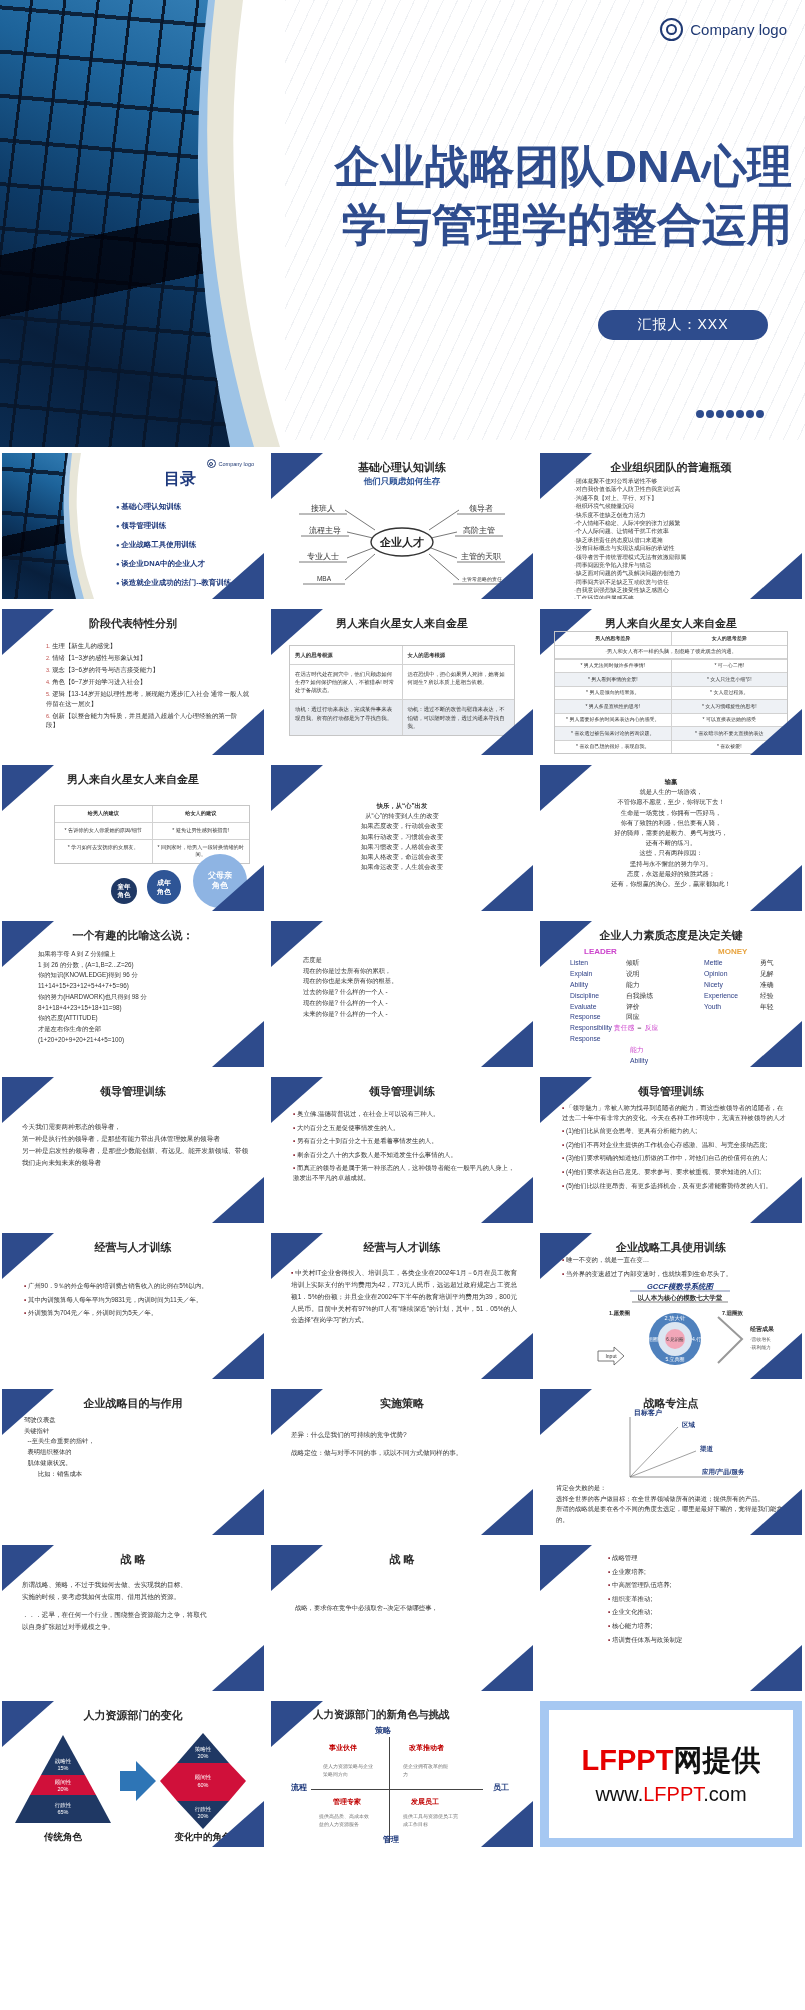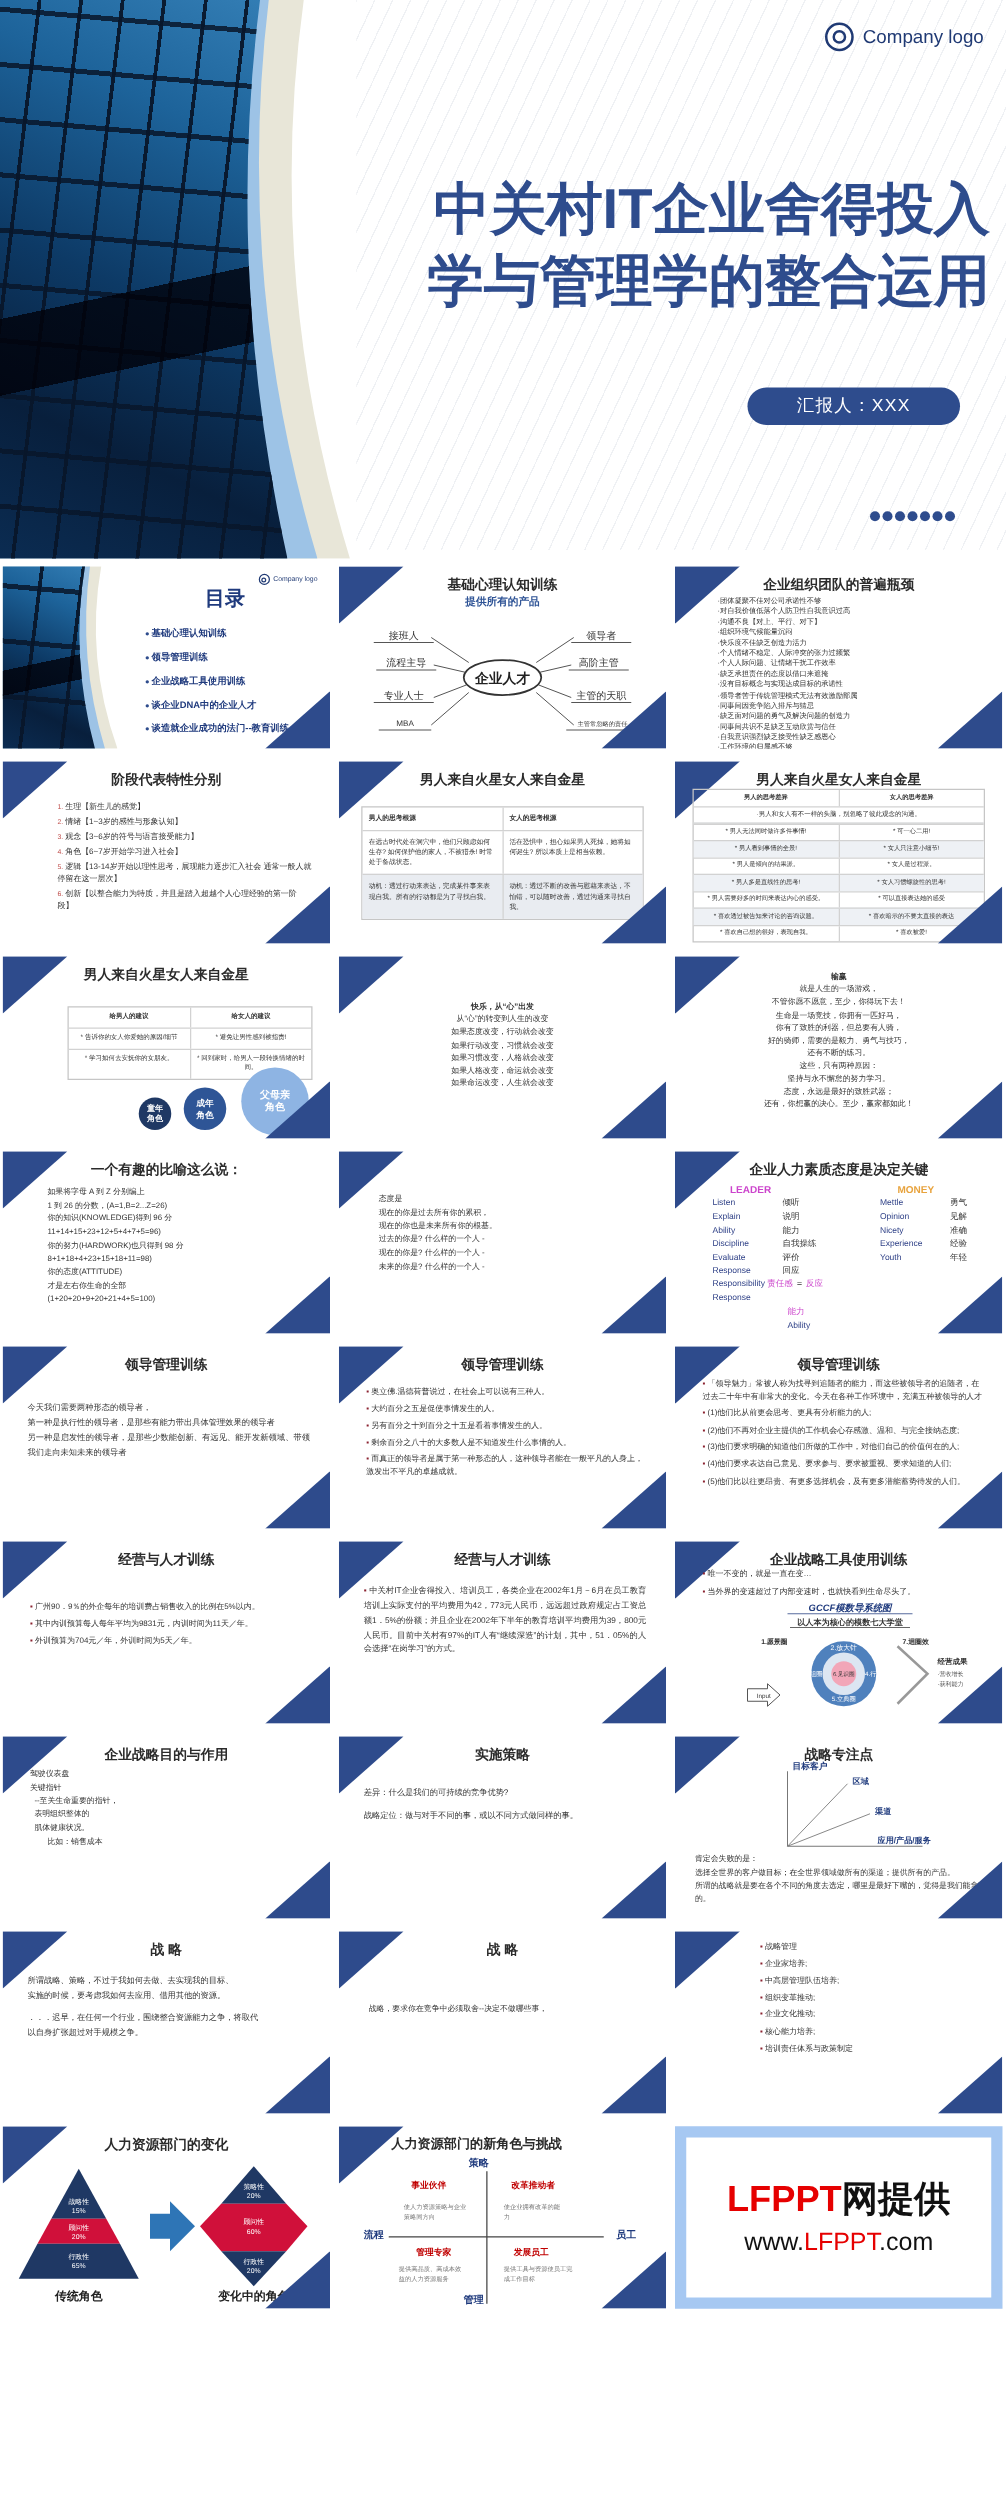--- a/index.html
+++ b/index.html
@@ -141,21 +141,21 @@
   <div class="stripes"></div>
   <div class="band-cream"></div>
   <div class="band-blue"></div>
   <div class="photo"></div>
   <div class="logo-row">
     <span class="logo-ring">
         <i></i>
       </span>
     <span class="logo-text">Company logo</span>
   </div>
-  <div class="cover-title">中关村IT企业舍得投入
+  <div class="cover-title">企业战略团队DNA心理
 学与管理学的整合运用</div>
   <div class="reporter-pill">汇报人：XXX</div>
   <div class="dots"><span class="dot"></span><span class="dot"></span><span class="dot"></span><span class="dot"></span><span class="dot"></span><span class="dot"></span><span class="dot"></span></div>
 </div>
 
 <div class="grid">
 
   <div class="slide no-tl">
     <div class="m-cream"></div>
     <div class="m-blue"></div>
@@ -173,21 +173,21 @@
           <div class="toc-item">领导管理训练</div>
           <div class="toc-item">企业战略工具使用训练</div>
           <div class="toc-item">谈企业DNA中的企业人才</div>
           <div class="toc-item">谈造就企业成功的法门--教育训练</div>
         </div>
     </div>
   </div>
 
   <div class="slide">
     <div class="s-title">基础心理认知训练</div>
-    <div class="s-sub">提供所有的产品</div>
+    <div class="s-sub">他们只顾虑如何生存</div>
     <svg width="262" height="112" viewBox="0 0 262 112">
       <line x1="74" y1="22" x2="104" y2="42" stroke="#555" stroke-width="0.8"></line>
       <line x1="76" y1="44" x2="102" y2="50" stroke="#555" stroke-width="0.8"></line>
       <line x1="76" y1="70" x2="102" y2="60" stroke="#555" stroke-width="0.8"></line>
       <line x1="74" y1="92" x2="104" y2="66" stroke="#555" stroke-width="0.8"></line>
       <line x1="188" y1="22" x2="158" y2="42" stroke="#555" stroke-width="0.8"></line>
       <line x1="186" y1="44" x2="160" y2="50" stroke="#555" stroke-width="0.8"></line>
       <line x1="186" y1="70" x2="160" y2="60" stroke="#555" stroke-width="0.8"></line>
       <line x1="188" y1="92" x2="158" y2="66" stroke="#555" stroke-width="0.8"></line>
       <line x1="28" y1="26" x2="76" y2="26" stroke="#555" stroke-width="0.8"></line>
@@ -620,21 +620,21 @@
       <text x="195" y="115" text-anchor="middle" font-size="9.5" font-weight="bold" fill="#222">变化中的角色</text>
     </svg>
   </div>
 
   <div class="slide">
     <div class="s-title" style="text-align:left;padding-left:42px;font-size:10.5px;">人力资源部门的新角色与挑战</div>
     <div class="cross">
       <div class="v" style="left:118px;top:36px;bottom:4px;"></div>
       <div class="h" style="top:88px;left:40px;right:50px;"></div>
       <div class="axis-label" style="left:104px;top:24px;">策略</div>
-      <div class="axis-label" style="left:100px;top:133px;">管理</div>
+      <div class="axis-label" style="left:112px;top:133px;">管理</div>
       <div class="axis-label" style="left:20px;top:81px;">流程</div>
       <div class="axis-label" style="right:24px;top:81px;">员工</div>
       <div class="quad-head" style="left:58px;top:42px;">事业伙伴</div>
       <div class="quad-desc" style="left:52px;top:62px;">使人力资源策略与企业
 策略同方向</div>
       <div class="quad-head" style="left:138px;top:42px;">改革推动者</div>
       <div class="quad-desc" style="left:132px;top:62px;">使企业拥有改革的能
 力</div>
       <div class="quad-head" style="left:62px;top:96px;">管理专家</div>
       <div class="quad-desc" style="left:48px;top:112px;">提供高品质、高成本效

